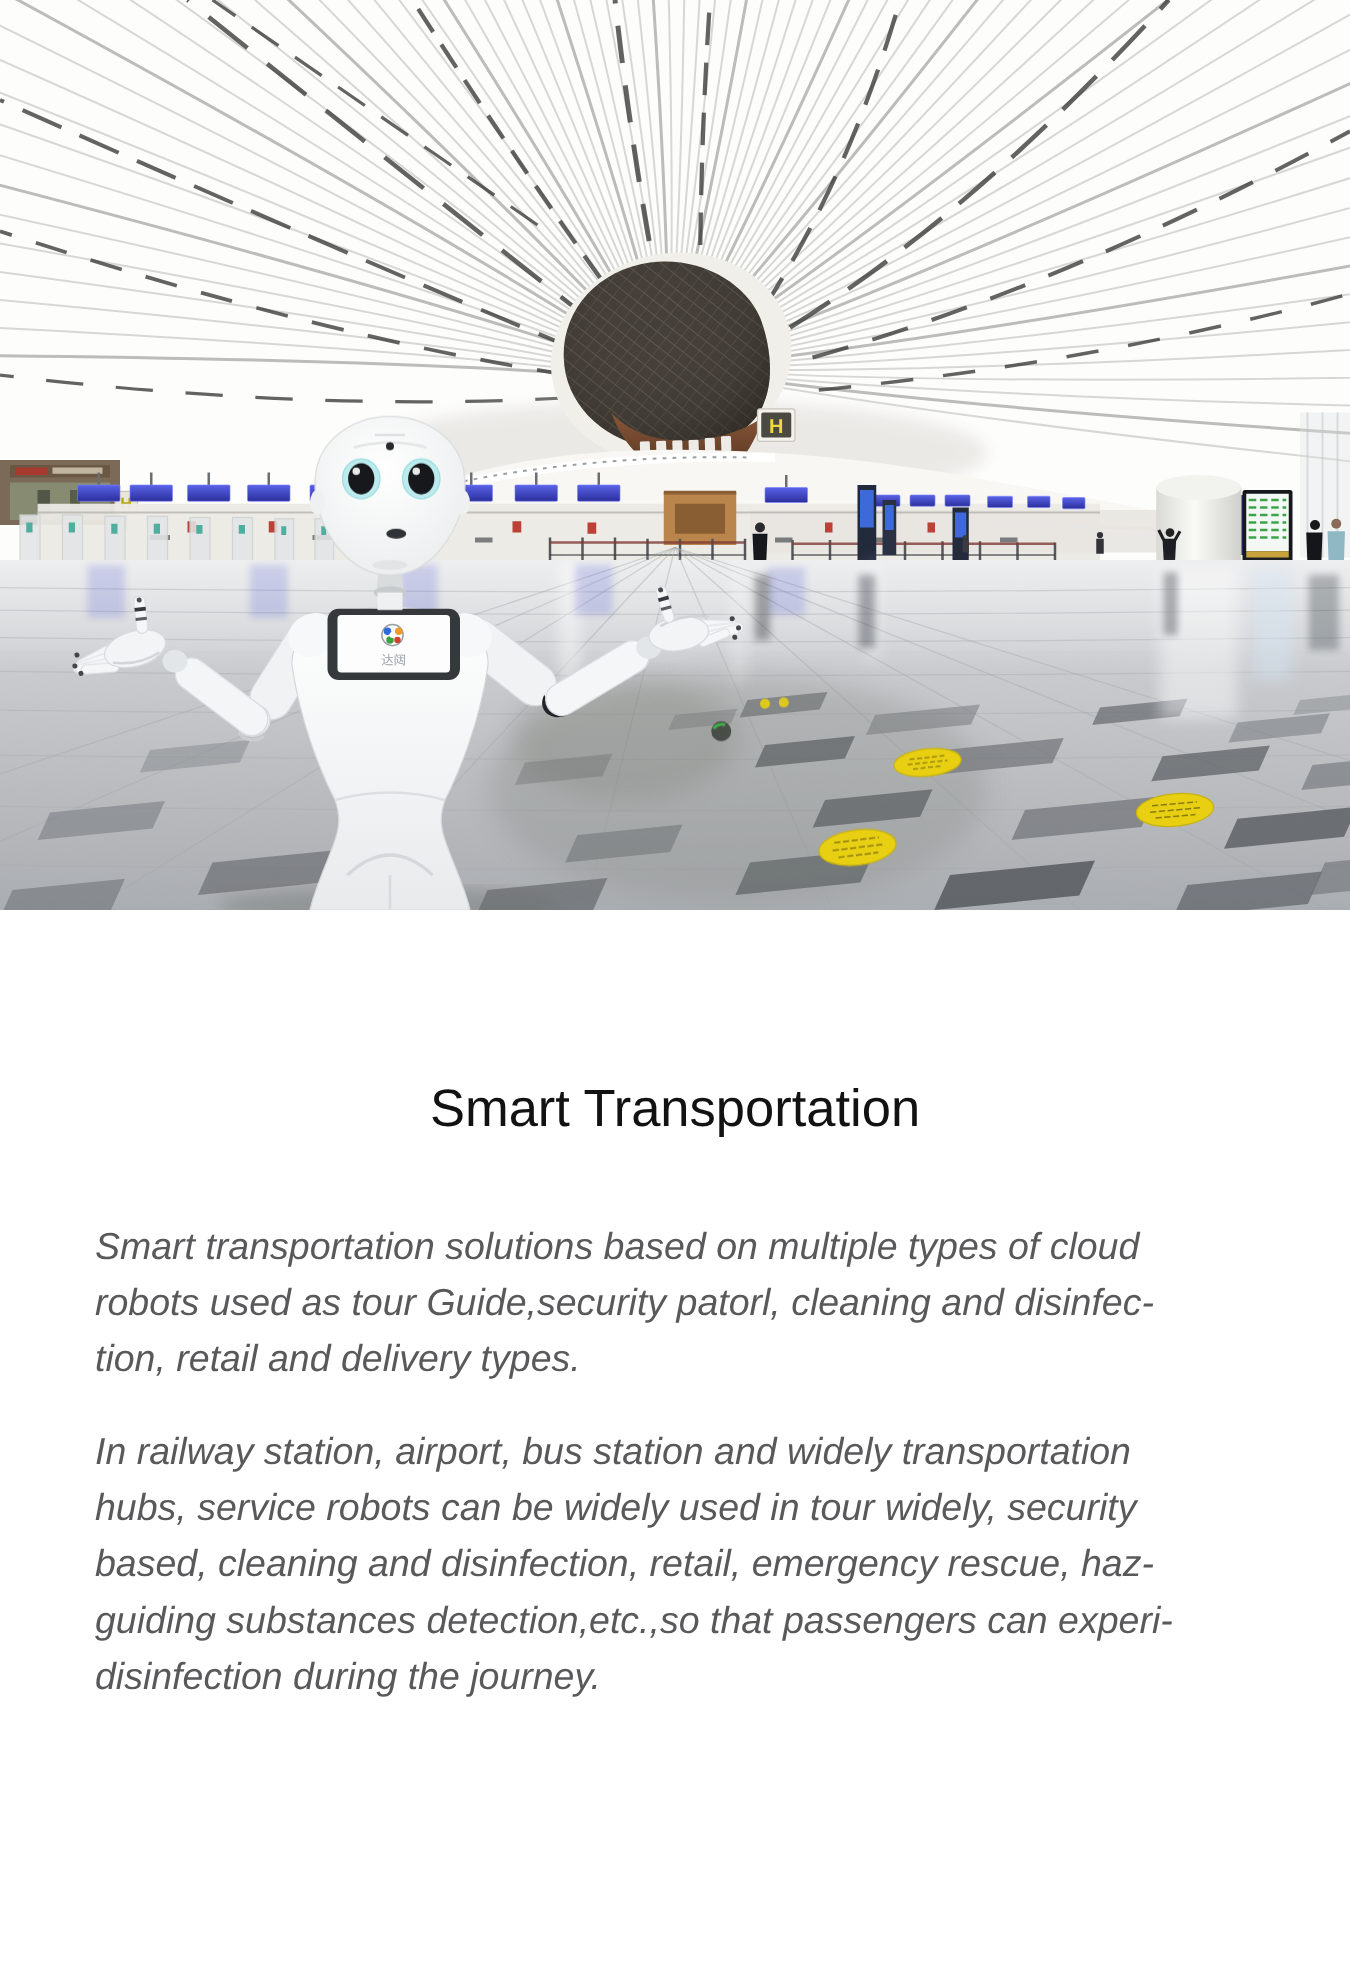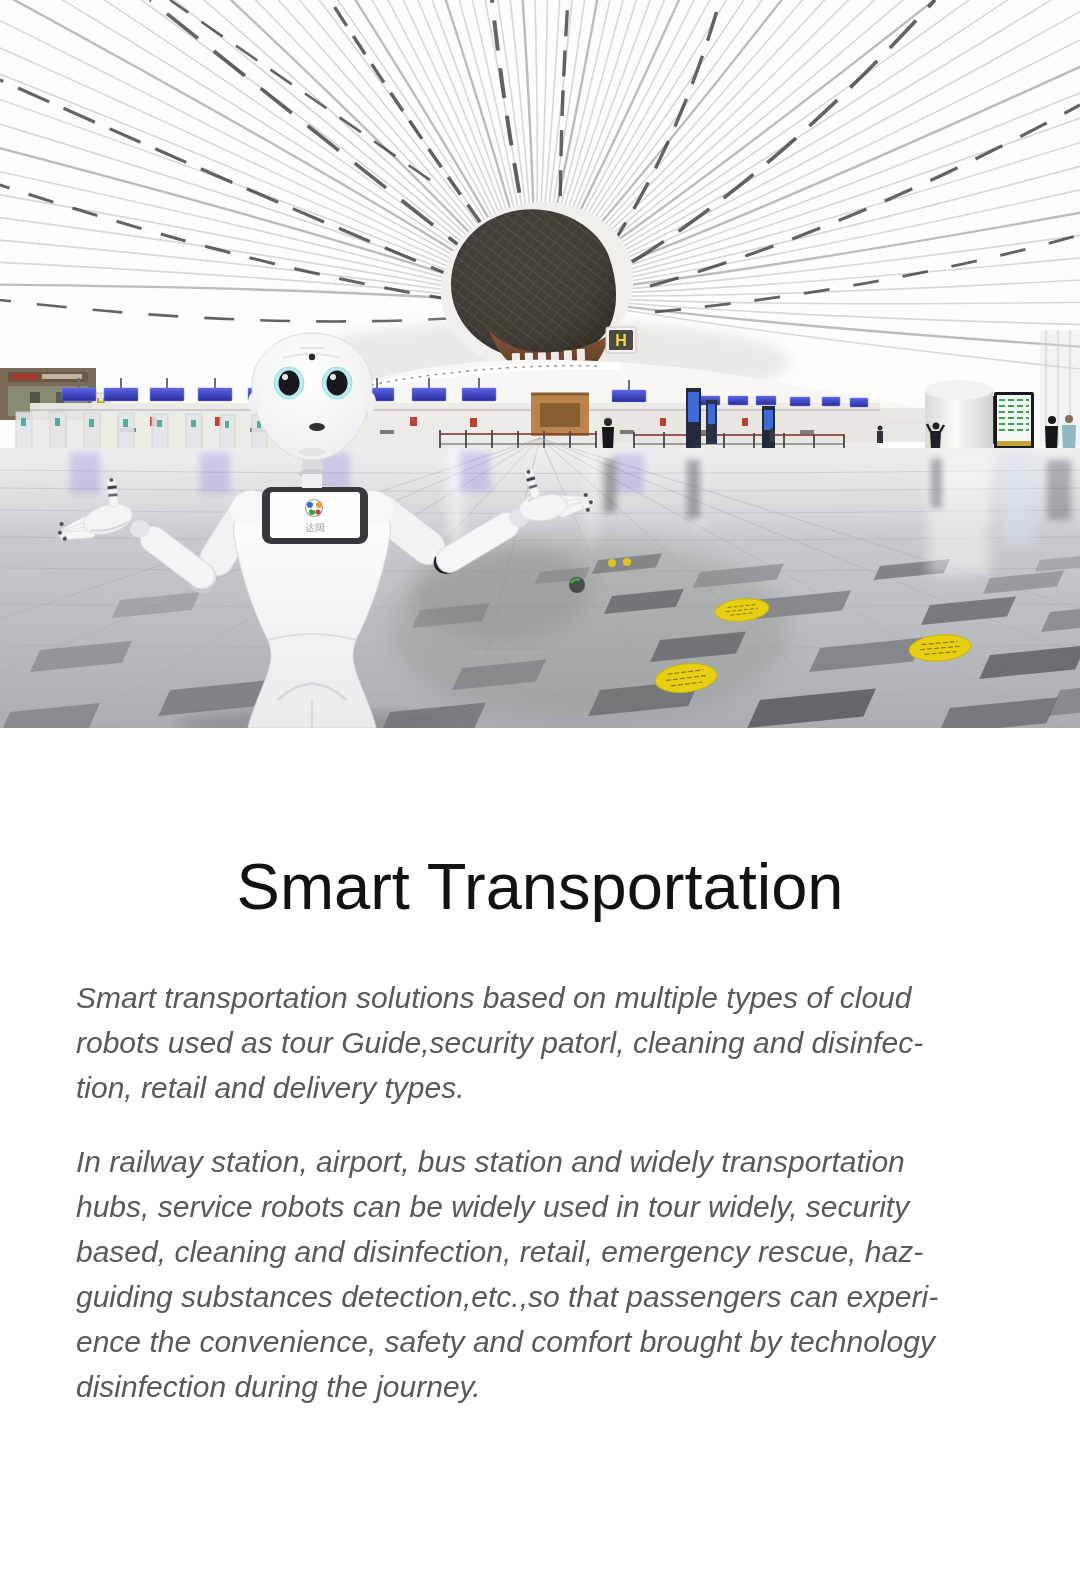--- a/index.html
+++ b/index.html
@@ -4,21 +4,21 @@
 <style>
   html,body{margin:0;padding:0;}
   body{
     width:1080px;height:1571px;background:#ffffff;overflow:hidden;
     font-family:"Liberation Sans","DejaVu Sans",sans-serif;
   }
   .photo{position:relative;width:1080px;height:728px;overflow:hidden;background:#fff;}
   .photo svg{position:absolute;left:0;top:0;}
   h1.title{
     margin:126px 0 16px 0;text-align:center;
-    font-size:65px;line-height:65px;font-weight:400;color:#121212;letter-spacing:0;
+    font-size:42px;line-height:65px;font-weight:400;color:#121212;letter-spacing:0;
   }
   .copy{margin:0 0 0 76px;width:940px;color:#59595b;font-size:30px;font-style:italic;}
   .para{margin:0;}
   .para .ln{display:block;white-space:nowrap;line-height:45px;}
   .para1{margin-top:56px;}
   .para2{margin-top:29px;}
 </style>
 </head>
 <body>
 
@@ -628,16 +628,15 @@
   <p class="para para1">
     <span class="ln">Smart transportation solutions based on multiple types of cloud</span>
     <span class="ln">robots used as tour Guide,security patorl, cleaning and disinfec-</span>
     <span class="ln">tion, retail and delivery types.</span>
   </p>
   <p class="para para2">
     <span class="ln">In railway station, airport, bus station and widely transportation</span>
     <span class="ln">hubs, service robots can be widely used in tour widely, security</span>
     <span class="ln">based, cleaning and disinfection, retail, emergency rescue, haz-</span>
     <span class="ln">guiding substances detection,etc.,so that passengers can experi-</span>
-    <span class="ln">ence the convenience, safety and comfort brought by technology</span>
     <span class="ln">disinfection during the journey.</span>
   </p>
 </div>
 
 </body></html>

